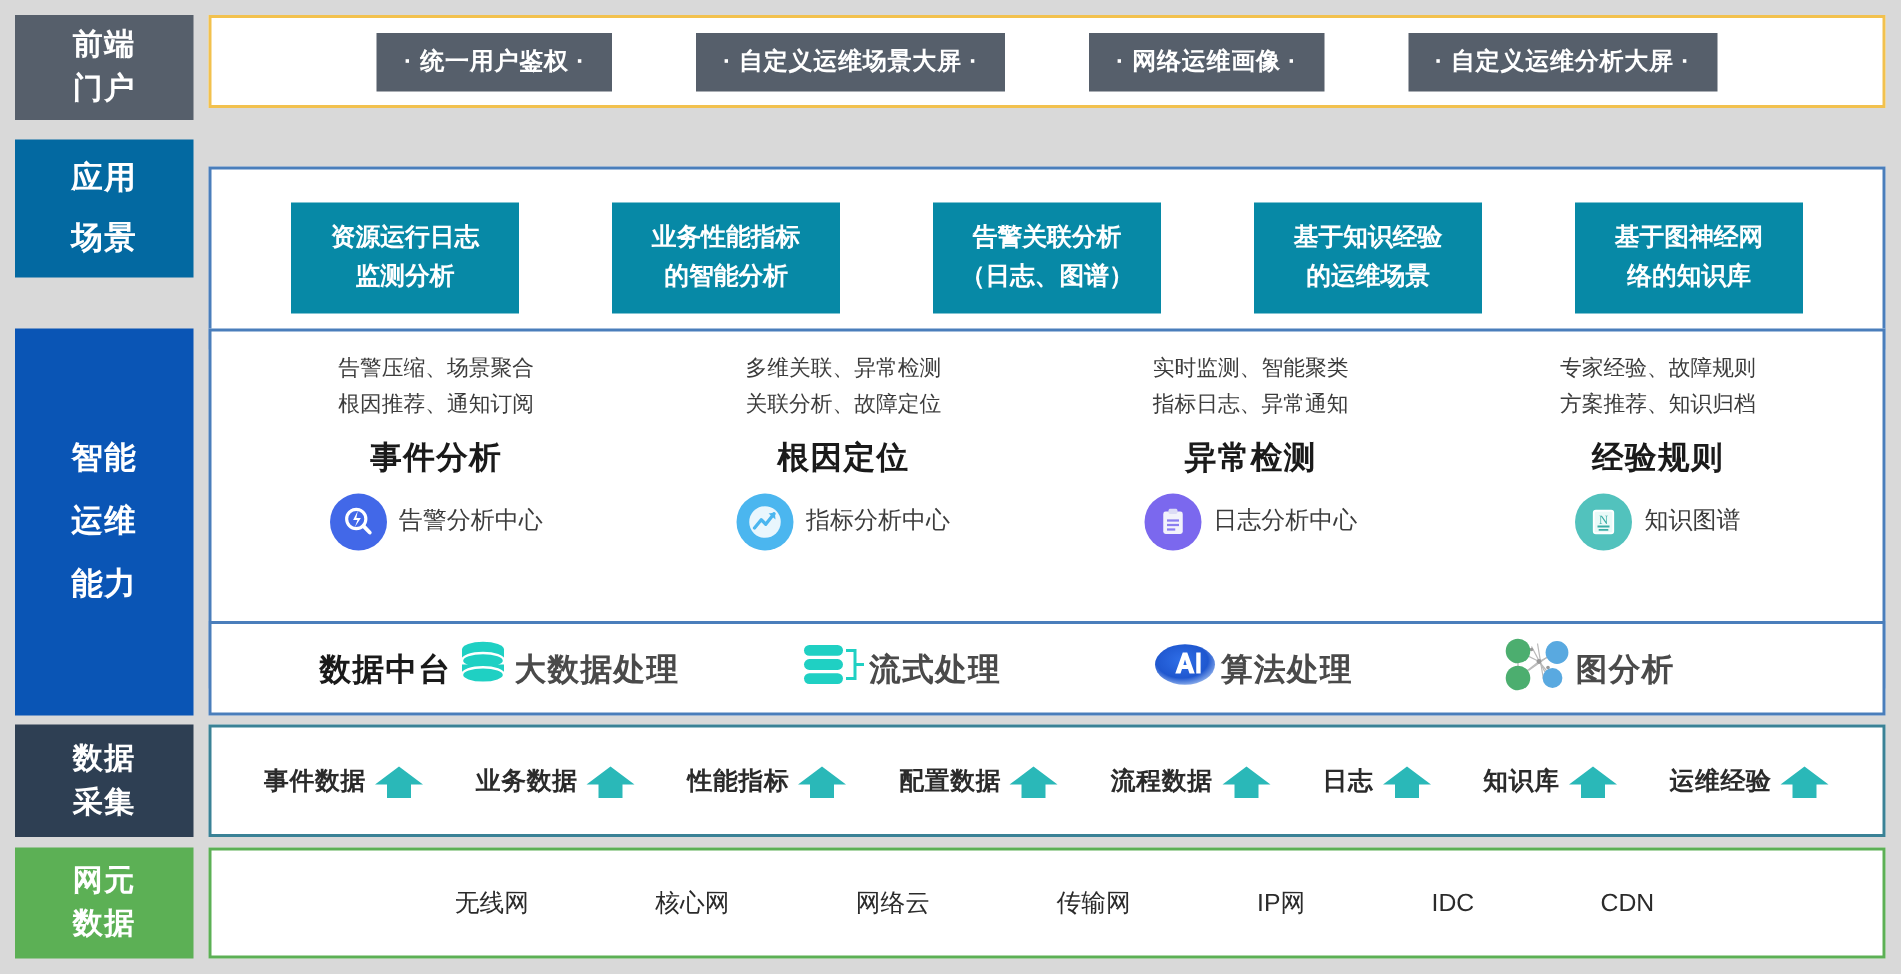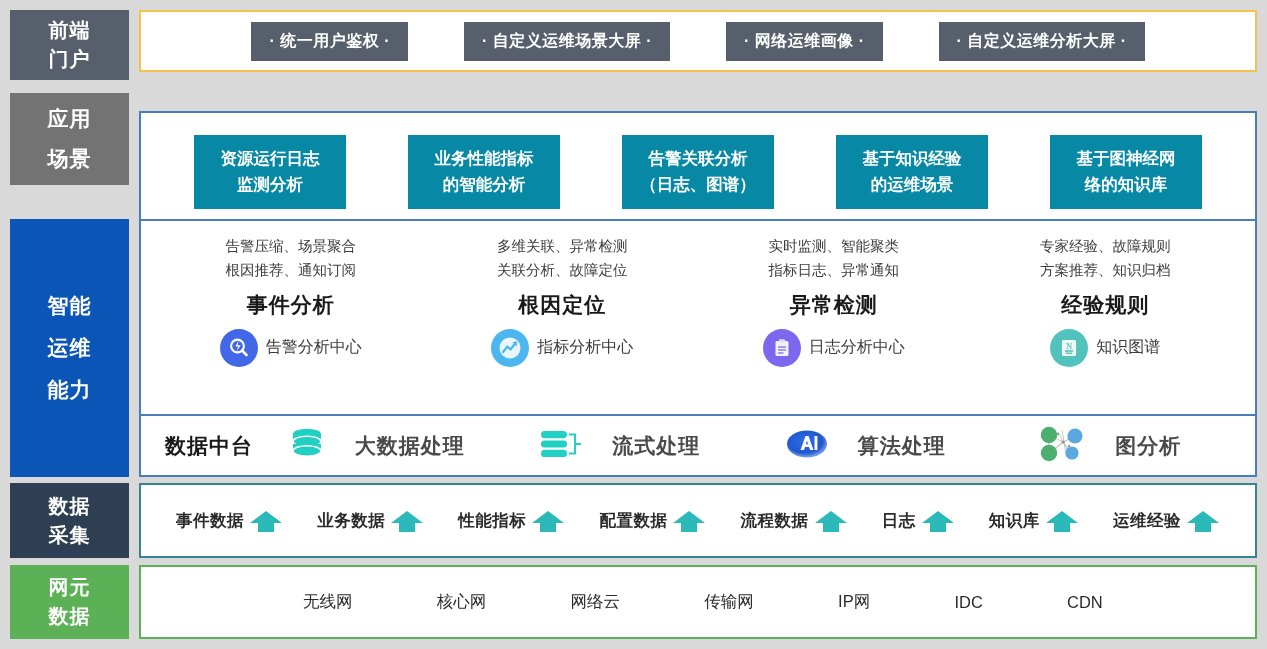--- a/index.html
+++ b/index.html
@@ -14,21 +14,21 @@
   
   .lbl{
     position:absolute;left:10px;width:119px;
     display:flex;flex-direction:column;align-items:center;justify-content:center;
     color:#ffffff;font-weight:bold;letter-spacing:1px;line-height:1.45;
     text-align:center;
   }
   .lbl span{display:block;}
 
   .lbl-portal   {top:10px;  height:70px;  background:#565f6b; font-size:20px;}
-  .lbl-app      {top:93px;  height:92px; background:#737373; font-size:21px; line-height:1.9;text-align:center;}
+  .lbl-app      {top:93px;  height:92px; background:#0369a1; font-size:21px; line-height:1.9;text-align:center;}
   .lbl-ai       {top:219px; height:258px; background:#0a55b5; font-size:21px; line-height:2.0;}
   .lbl-collect  {top:483px; height:75px;  background:#2e3f53; font-size:20px;}
   .lbl-network  {top:565px; height:74px;  background:#5cb055; font-size:20px;}
 
   
   .panel{position:absolute;left:139px;width:1118px;background:#ffffff;box-sizing:border-box;}
 
   .p-portal {top:10px;  height:62px;  border:2px solid #f2c14e;}
   .p-app    {top:111px;  height:122px; border:2px solid #4a7ebb;}
   .p-ai     {top:219px; height:240px; border:2px solid #4a7ebb;}
@@ -73,22 +73,22 @@
   .c-alarm{background:#4268e8;}
   .c-metric{background:#4bb6ef;}
   .c-log{background:#7b68ee;}
   .c-kg{background:#52c2bd;}
 
   
   .mid-row{
     position:absolute;top:0;left:0;right:0;bottom:0;
     display:flex;align-items:center;padding:0 24px;gap:0;
   }
-  .mid-title{font-size:21px;font-weight:bold;color:#1a1a1a;letter-spacing:1px;white-space:nowrap;}
-  .mid-item{display:flex;align-items:center;gap:27px;flex:1;justify-content:center;}
+  .mid-title{font-size:21px;font-weight:bold;color:#1a1a1a;letter-spacing:1px;white-space:nowrap;margin-left:48px;}
+  .mid-item{display:flex;align-items:center;gap:0;flex:1;justify-content:flex-start;}
   .mid-lbl{font-size:21px;font-weight:bold;color:#4a4a4a;letter-spacing:1px;white-space:nowrap;}
 
   
   .col-row{
     position:absolute;top:0;left:0;right:0;bottom:0;
     display:flex;align-items:center;justify-content:space-around;padding:0 18px;
   }
   .col-item{display:flex;flex-direction:row;align-items:center;gap:5px;}
   .col-lbl{font-size:16.5px;font-weight:bold;color:#2b2b2b;white-space:nowrap;letter-spacing:.5px;}
   .arw{width:34px;height:24px;}

